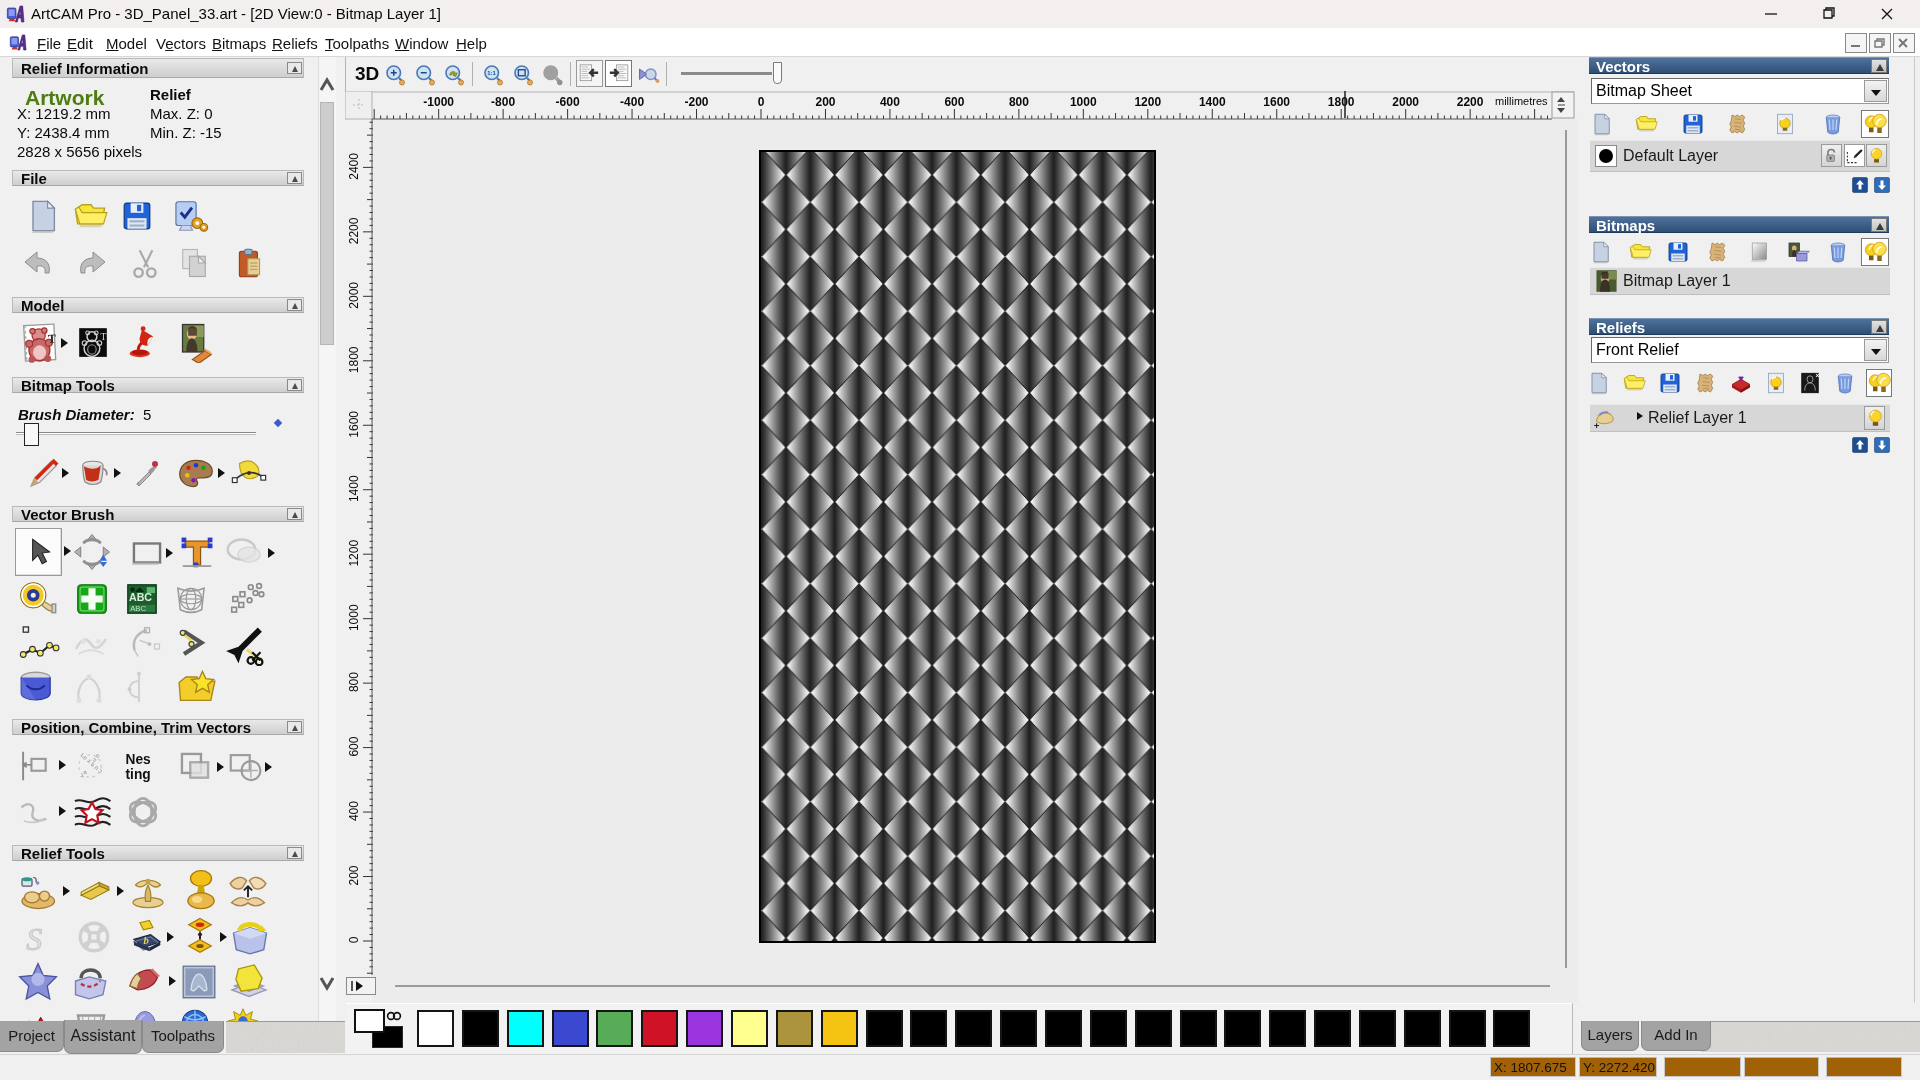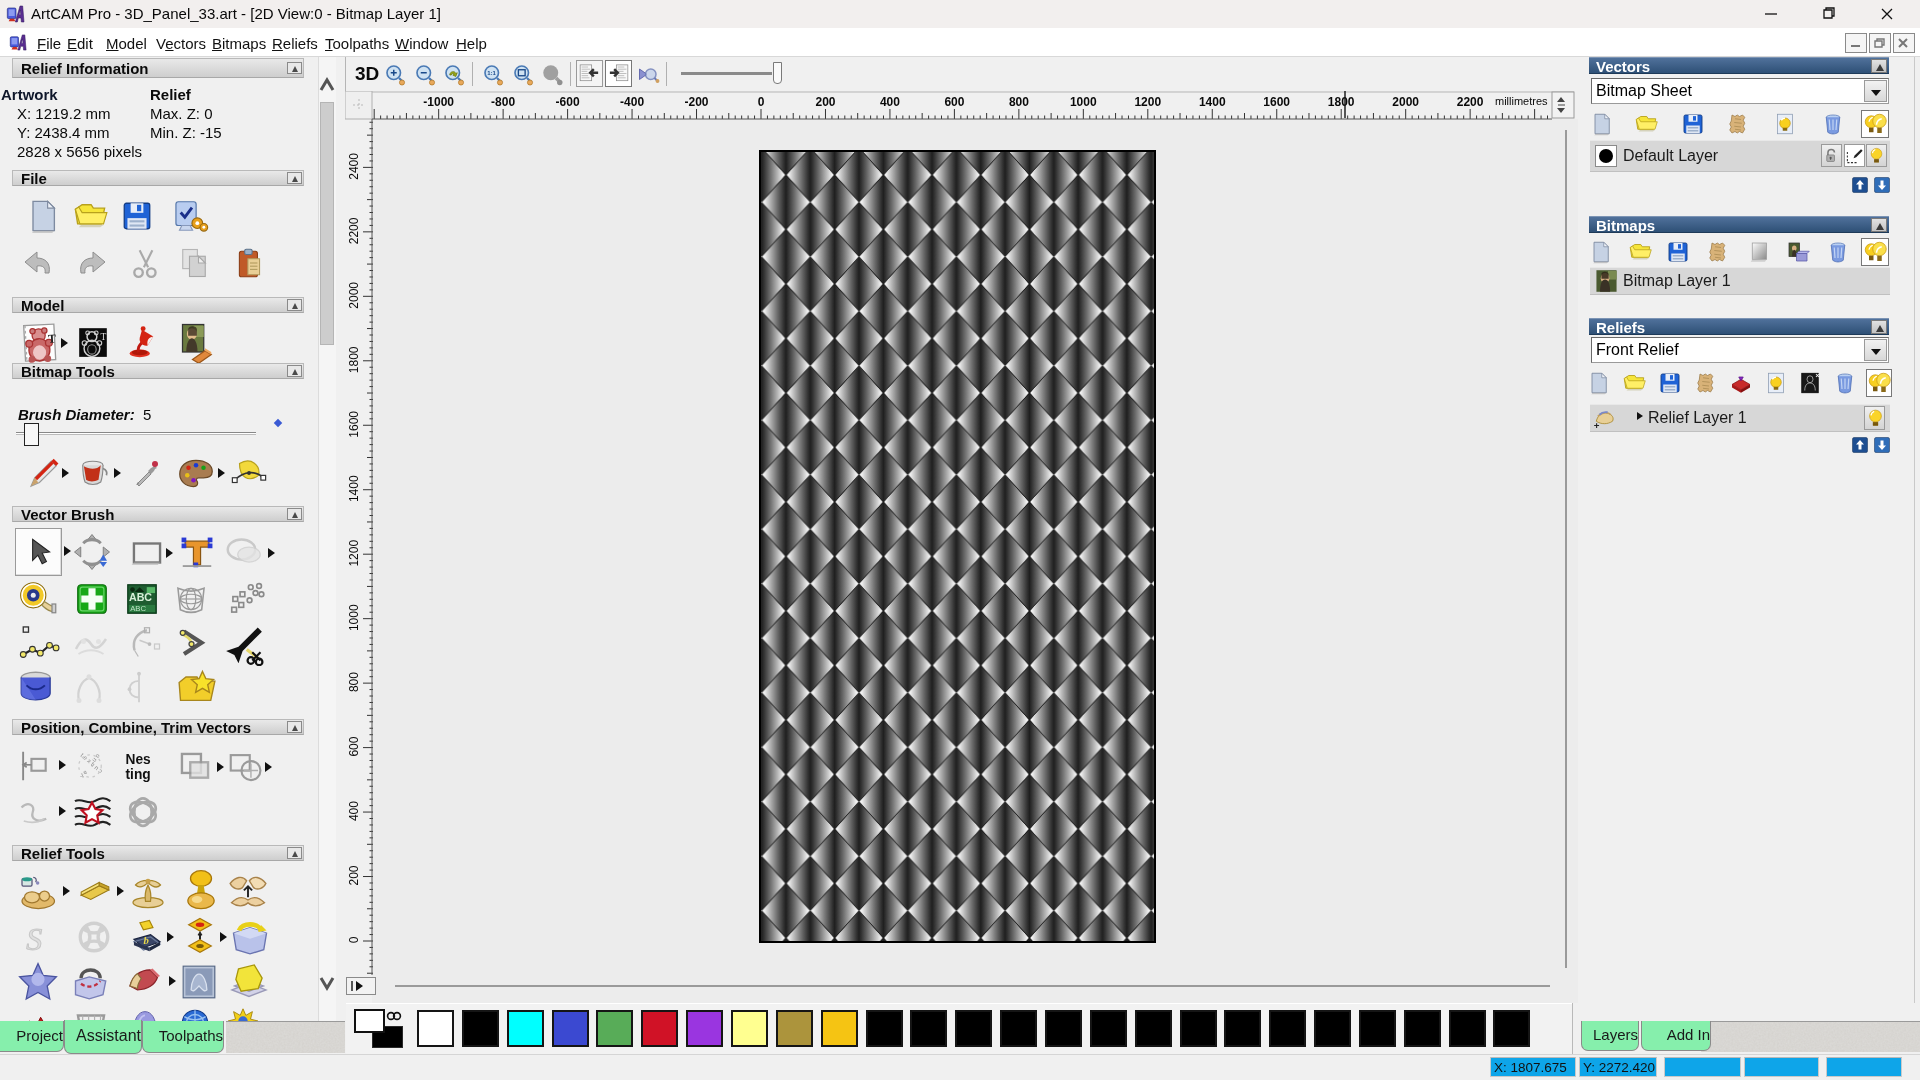--- a/index.html
+++ b/index.html
@@ -13,22 +13,22 @@
 .rollupR:after{content:"";position:absolute;left:4px;top:3.5px;border-left:4px solid transparent;border-right:4px solid transparent;border-bottom:7px solid #3a3a3a}
 .combo{position:absolute;left:13px;width:298px;height:26px;background:#fff;border:1px solid #6a6a6a;border-right-color:#9a9a9a;border-bottom-color:#9a9a9a}
 .combo span{position:absolute;left:4px;top:3px;font-size:16px;color:#000}
 .combo .btn{position:absolute;right:1px;top:1px;bottom:1px;width:23px;background:linear-gradient(#f2f2f2,#d8d8d8);border:1px solid #9a9a9a}
 .combo .btn:after{content:"";position:absolute;left:6px;top:9px;border-left:5px solid transparent;border-right:5px solid transparent;border-top:6px solid #111}
 .lrow{position:absolute;left:1590px;width:300px;background:#d7d7d7;border-top:1px solid #e8e8e8;border-bottom:1px solid #c0c0c0}
 .lrow span{position:absolute;font-size:16px;color:#1a1a1a}
 .sbtn{position:absolute;width:21px;height:23px;background:linear-gradient(#f0f0f0,#d4d4d4);border:1px solid #9a9a9a}
 .menu span{position:absolute;top:7px;font-size:15px;color:#111}
 .swatch{position:absolute;top:1010px;width:37px;height:37px;border:2px solid #151515}
-.statusbox{position:absolute;top:1057px;height:20px;border:1px solid #c9c9c9;border-top-color:#b9b9b9;background:#0ea5e9;font-size:13.5px;color:#111;padding:0 3px;line-height:19px;white-space:nowrap;overflow:hidden}
-.tab{position:absolute;background:#86efac;border:1px solid #8a8a8a;border-top:none;border-radius:0 0 7px 7px;text-align:right;font-size:15px;color:#1a1a1a}
+.statusbox{position:absolute;top:1057px;height:20px;border:1px solid #c9c9c9;border-top-color:#b9b9b9;background:#a16207;font-size:13.5px;color:#111;padding:0 3px;line-height:19px;white-space:nowrap;overflow:hidden}
+.tab{position:absolute;background:#a3a3a3;border:1px solid #8a8a8a;border-top:none;border-radius:0 0 7px 7px;text-align:center;font-size:15px;color:#1a1a1a}
 </style></head><body>
 <div class="abs" style="left:0;top:0;width:1920px;height:28px;background:#f2efee"></div>
 <svg class="ic" style="left:6px;top:4px" width="20" height="20" viewBox="0 0 30 30">
     <rect x="2" y="6" width="13" height="16" rx="2" fill="#4a5adc" stroke="#222a80"></rect>
     <rect x="4" y="8" width="9" height="10" fill="#8c9af0"></rect>
     <path d="M4 26 h10 l-2 -4 h-6 z" fill="#d03020"></path>
     <path d="M14 27 L21 3 L25 3 L27 27 L23 27 L22.5 21 L18.5 21 L17 27 z M19.5 16 L22 16 L21.5 9 z" fill="#5a2d91" stroke="#32175e" stroke-width="0.8"></path>
   </svg>
 <div class="abs" style="left:31px;top:5px;font-size:15px;color:#080808">ArtCAM Pro - 3D_Panel_33.art - [2D View:0 - Bitmap Layer 1]</div>
 <svg class="ic" style="left:1756px;top:0" width="164" height="28" viewBox="0 0 164 28">
@@ -62,21 +62,21 @@
         <path d="M6 13 h9" stroke="#777" stroke-width="2"></path>
         <path d="M30 8 h7 v6 h-7 z M32 8 v-2 h7 v6 h-2" fill="none" stroke="#777" stroke-width="1.4"></path>
         <path d="M54 6 l8 8 M62 6 l-8 8" stroke="#777" stroke-width="2"></path>
       </svg></span>
   </div>
 <div class="abs" style="left:0;top:57px;width:345px;height:965px;background:#f0f0f0"></div>
 <div class="hdrL" style="top:58px;height:20px">
     <b style="top:1px">Relief Information</b>
     <div class="rollup" style="top:3px"></div>
   </div>
-<div class="abs" style="left:1px;top:86px;font-size:15px;color:#0f172a"><b>Artwork</b></div>
+<div class="abs" style="left:25px;top:86px;font-size:21px;color:#4d7c0f"><b>Artwork</b></div>
 <div class="abs" style="left:150px;top:86px;font-size:15px;color:#0a0a0a"><b>Relief</b></div>
 <div class="abs" style="left:17px;top:105px;font-size:15px;color:#0a0a0a">X: 1219.2 mm</div>
 <div class="abs" style="left:150px;top:105px;font-size:15px;color:#0a0a0a">Max. Z: 0</div>
 <div class="abs" style="left:17px;top:124px;font-size:15px;color:#0a0a0a">Y: 2438.4 mm</div>
 <div class="abs" style="left:150px;top:124px;font-size:15px;color:#0a0a0a">Min. Z: -15</div>
 <div class="abs" style="left:17px;top:143px;font-size:15px;color:#0a0a0a">2828 x 5656 pixels</div>
 <div class="hdrL" style="top:170px">
     <b>File</b>
     <div class="rollup"></div>
   </div>
@@ -179,21 +179,21 @@
 <svg class="ic" style="left:175px;top:321px" width="40" height="42" viewBox="0 0 32 32">
     <rect x="6" y="2" width="17" height="22" fill="#6a7a40"></rect>
     <rect x="6" y="2" width="17" height="22" fill="none" stroke="#333"></rect>
     <rect x="15" y="3" width="8" height="9" fill="#8a9a58"></rect>
     <ellipse cx="13.5" cy="9.5" rx="4" ry="4.6" fill="#e2bc8c"></ellipse>
     <path d="M9 24 c0 -8 2.5 -11 4.5 -11 c2 0 4.5 3 4.5 11 z" fill="#43392a"></path>
     <path d="M10.5 6 c0 -3.5 7 -3.5 7 0 v5 h-7 z" fill="#2e2418" opacity=".75"></path>
     <path d="M14 30 l10 -7 5 3 -10 7 z" fill="#e0883c" stroke="#9a5518"></path>
     <path d="M24 23 l5 3 v-2 l-5 -3 z" fill="#f0a860"></path>
   </svg>
-<div class="hdrL" style="top:363px">
+<div class="hdrL" style="top:377px">
     <b>Bitmap Tools</b>
     <div class="rollup"></div>
   </div>
 <div class="abs" style="left:18px;top:406px;font-size:15px;font-weight:bold;font-style:italic;color:#0a0a0a">Brush Diameter: <span style="font-style:normal;font-weight:normal">&nbsp;5</span></div>
 <div class="abs" style="left:275px;top:420px;width:6px;height:6px;background:#3a5ad4;transform:rotate(45deg)"></div>
 <div class="abs" style="left:16px;top:432px;width:240px;height:3px;background:#fff;border-top:1px solid #888;border-bottom:1px solid #bbb"></div>
 <div class="abs" style="left:24px;top:423px;width:15px;height:23px;background:#f8f8f8;border:1.5px solid #222"></div>
 <svg class="ic" style="left:24px;top:454px" width="38" height="38" viewBox="0 0 32 32">
     <path d="M6 27 l3 -7 14 -14 4 4 -14 14 z" fill="#e8e8e8" stroke="#999"></path>
     <path d="M23 6 l4 4 2 -2 -4 -4 z" fill="#d42412"></path>

